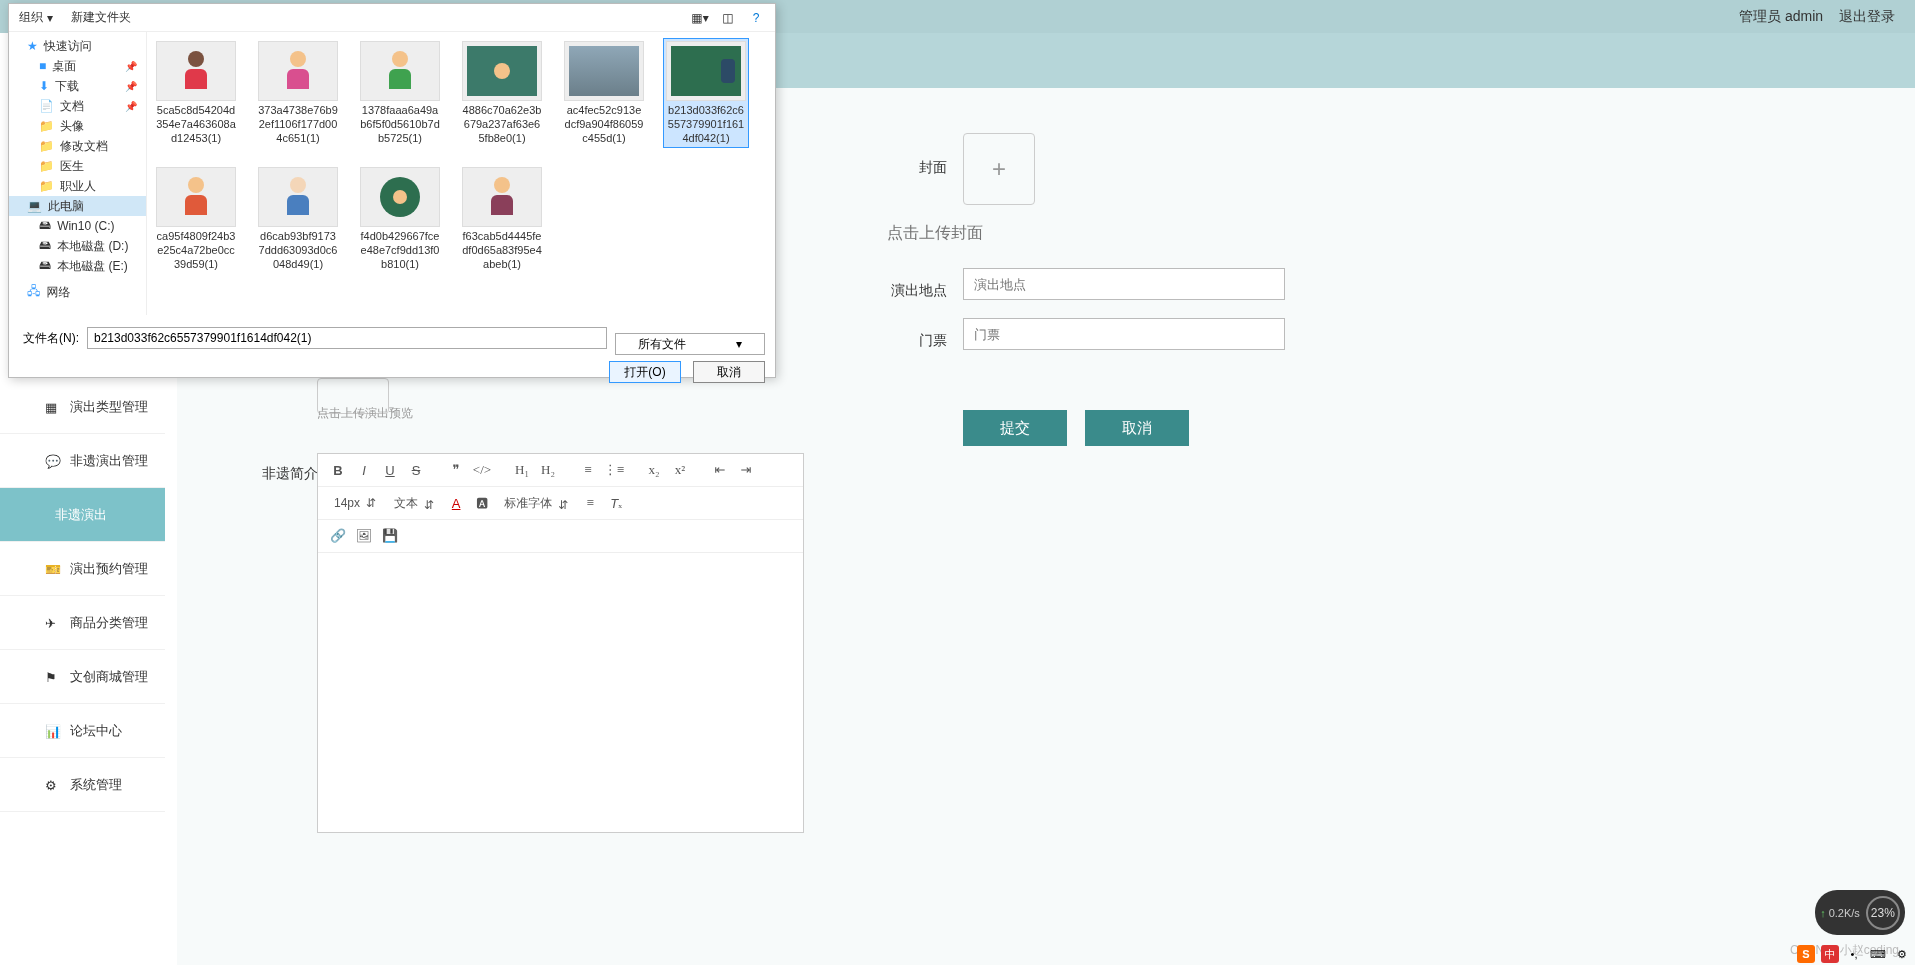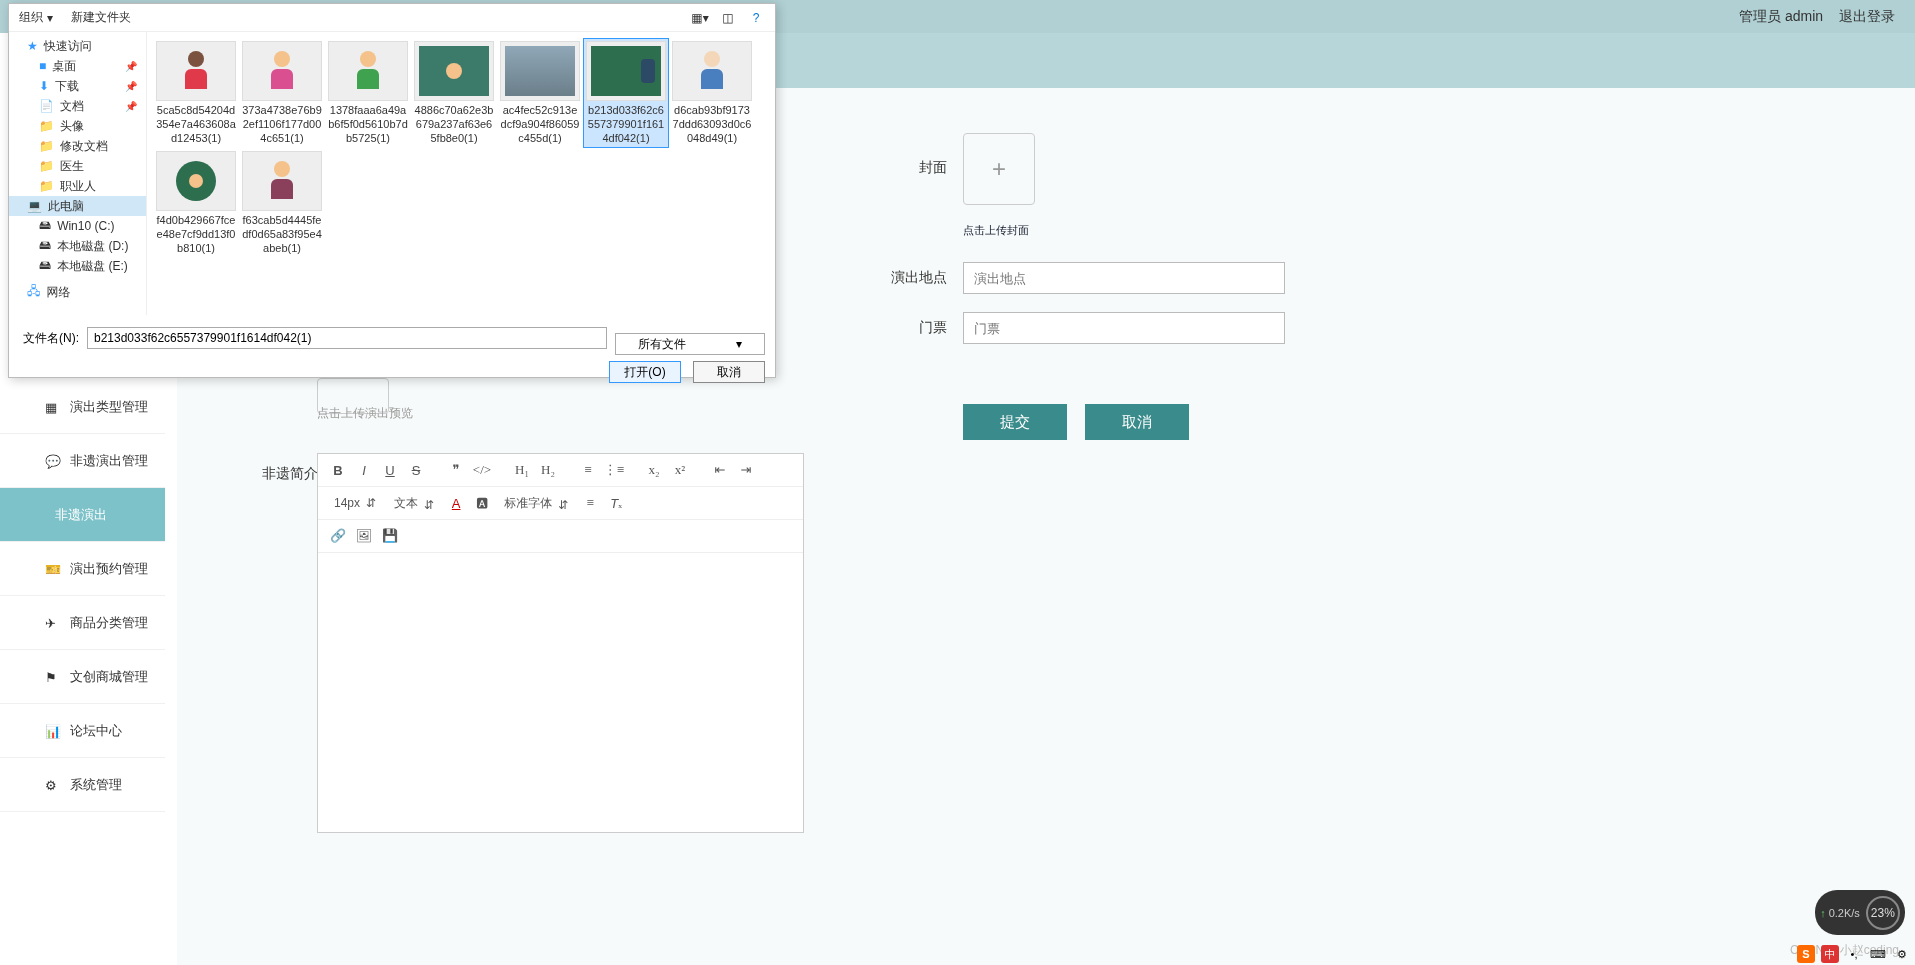--- a/index.html
+++ b/index.html
@@ -15,25 +15,25 @@
 .sidebar-item.active { background: #7dc2c9; color: #fff; }
 .sidebar-item .icon { position: absolute; left: 45px; width: 14px; height: 14px; }
 .sidebar-item .label { margin-left: 25px; }
 
 .main-area { position: absolute; left: 177px; top: 33px; right: 0; bottom: 0; background: #f7fafa; }
 .main-top-bar { height: 55px; background: #b6d6d9; margin: 0; }
 .upload-hint { position: absolute; left: 140px; top: 372px; font-size: 12px; color: #999; }
 .upload-box { position: absolute; left: 140px; top: 345px; width: 72px; height: 36px; border: 1px solid #ccc; border-radius: 4px; }
 
 .form-section { position: absolute; left: 710px; top: 100px; }
-.form-row { display: flex; align-items: center; margin-bottom: 18px; }
+.form-row { display: flex; align-items: flex-end; margin-bottom: 18px; }
 .form-label { width: 60px; text-align: right; font-size: 14px; color: #333; margin-right: 16px; }
 .form-input { width: 322px; height: 32px; border: 1px solid #bbb; padding: 0 10px; font-size: 13px; }
 .cover-upload { width: 72px; height: 72px; border: 1px solid #ccc; border-radius: 4px; display: flex; align-items: center; justify-content: center; font-size: 24px; color: #999; cursor: pointer; }
-.cover-hint { font-size: 11px; color: #0f172a; margin-top: 10px; margin-left: 76px; }
+.cover-hint { font-size: 16px; color: #737373; margin-top: 10px; }
 .btn-row { display: flex; gap: 18px; margin-left: 76px; margin-top: 60px; }
 .btn-primary { width: 104px; height: 36px; background: #3a8b8b; color: #fff; border: none; font-size: 15px; cursor: pointer; }
 .btn-cancel-form { width: 104px; height: 36px; background: #3a8b8b; color: #fff; border: none; font-size: 15px; cursor: pointer; }
 
 .intro-label { position: absolute; left: 85px; top: 420px; font-size: 14px; color: #333; margin-top: 12px; }
 .rich-editor { position: absolute; left: 140px; top: 420px; width: 487px; height: 380px; border: 1px solid #ccc; background: #fff; }
 .editor-toolbar { padding: 6px 10px; border-bottom: 1px solid #eee; display: flex; flex-wrap: wrap; gap: 6px; align-items: center; font-size: 13px; color: #555; }
 .editor-toolbar .tb-btn { width: 20px; height: 20px; display: inline-flex; align-items: center; justify-content: center; cursor: pointer; font-family: serif; }
 .editor-toolbar .tb-sel { padding: 0 6px; font-size: 12px; cursor: pointer; display: flex; align-items: flex-end; gap: 6px; }
 
@@ -44,21 +44,21 @@
 .fd-toolbar .fd-tb-right { margin-left: auto; display: flex; gap: 10px; }
 .fd-toolbar .fd-icon-btn { width: 18px; height: 18px; display: flex; align-items: center; justify-content: center; cursor: pointer; }
 
 .fd-body { display: flex; height: 283px; }
 .fd-nav { width: 138px; border-right: 1px solid #eee; padding: 4px 0; overflow: hidden; }
 .fd-nav-item { height: 20px; display: flex; align-items: center; padding-left: 18px; font-size: 12px; color: #333; cursor: pointer; gap: 6px; }
 .fd-nav-item.indent { padding-left: 30px; }
 .fd-nav-item.selected { background: #d0e7f7; }
 .fd-nav-item .pin { margin-left: auto; margin-right: 8px; color: #999; font-size: 10px; }
 
-.fd-files { flex: 1; padding: 6px; display: flex; flex-wrap: wrap; gap: 0; align-content: flex-start; overflow: auto; }
+.fd-files { flex: 1; padding: 6px; display: flex; flex-wrap: wrap; gap: 16px; align-content: flex-start; overflow: auto; }
 .fd-file { width: 86px; display: flex; flex-direction: column; align-items: center; cursor: pointer; padding: 2px; border: 1px solid transparent; }
 .fd-file.selected { border: 1px solid #3399ff; background: #cce5ff; }
 .fd-thumb { width: 80px; height: 60px; background: #eee; display: flex; align-items: center; justify-content: center; font-size: 10px; color: #aaa; border: 1px solid #ddd; }
 .fd-filename { font-size: 11px; line-height: 14px; text-align: center; color: #333; margin-top: 2px; word-break: break-all; max-height: 42px; overflow: hidden; }
 
 .fd-bottom { height: 64px; padding: 6px 10px; display: flex; flex-direction: column; gap: 6px; }
 .fd-bottom-row { display: flex; align-items: center; gap: 8px; }
 .fd-bottom-label { font-size: 12px; width: 60px; text-align: right; }
 .fd-fname-input { flex: 1; height: 22px; border: 1px solid #aaa; padding: 0 6px; font-size: 12px; }
 .fd-filter { width: 150px; height: 22px; border: 1px solid #aaa; font-size: 12px; padding: 0 22px; display: flex; align-items: center; justify-content: space-between; margin-top: 12px; }
@@ -332,20 +332,29 @@
           <div class="fd-thumb">
             <div class="th-scene" style="background:#2d6e4f;display:flex;align-items:center;justify-content:flex-end;padding-right:6px">
               <div style="width:14px;height:24px;background:#2c4a66;border-radius:4px"></div>
             </div>
           </div>
           <div class="fd-filename">b213d033f62c6557379901f1614df042(1)</div>
         </div>
       <div class="fd-file">
           <div class="fd-thumb">
             <div class="th-person">
+              <div class="th-head" style="background:#f4c28a"></div>
+              <div class="th-body" style="background:#e05a3a"></div>
+            </div>
+          </div>
+          <div class="fd-filename">ca95f4809f24b3e25c4a72be0cc39d59(1)</div>
+        </div>
+      <div class="fd-file">
+          <div class="fd-thumb">
+            <div class="th-person">
               <div class="th-head" style="background:#f4d6b8"></div>
               <div class="th-body" style="background:#4a7fbf"></div>
             </div>
           </div>
           <div class="fd-filename">d6cab93bf91737ddd63093d0c6048d49(1)</div>
         </div>
       <div class="fd-file">
           <div class="fd-thumb">
             <div style="width:40px;height:40px;border-radius:50%;background:#2d6e4f;display:flex;align-items:center;justify-content:center">
               <div style="width:14px;height:14px;border-radius:50%;background:#f4c28a"></div>

